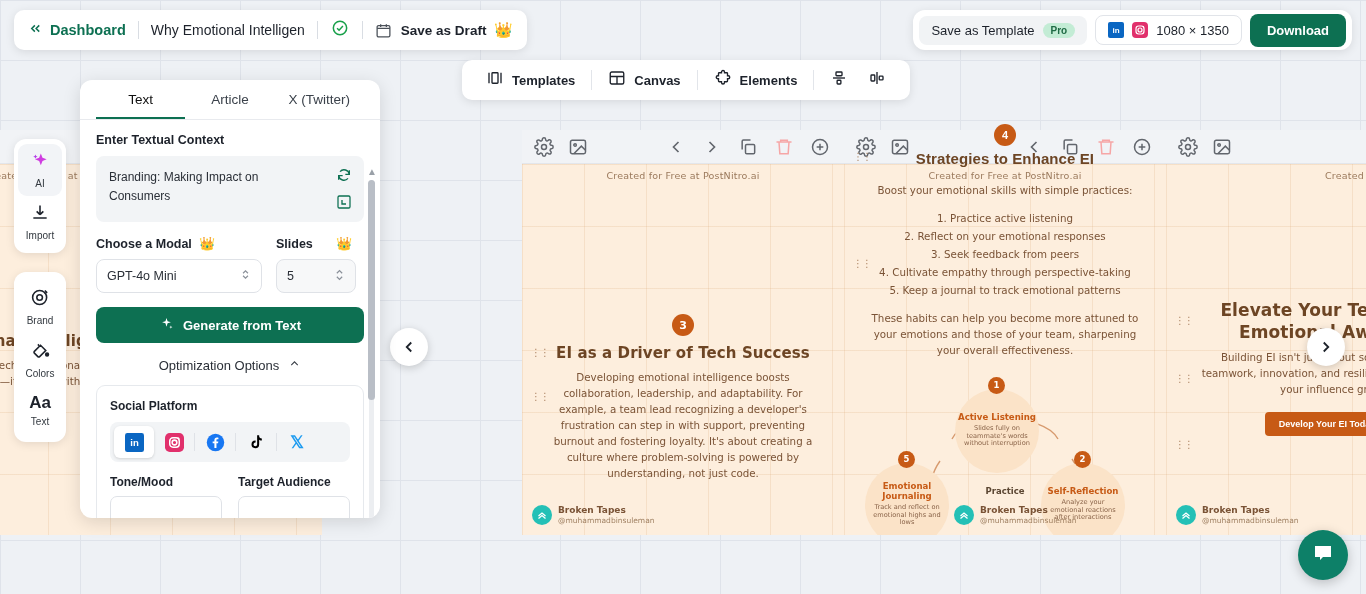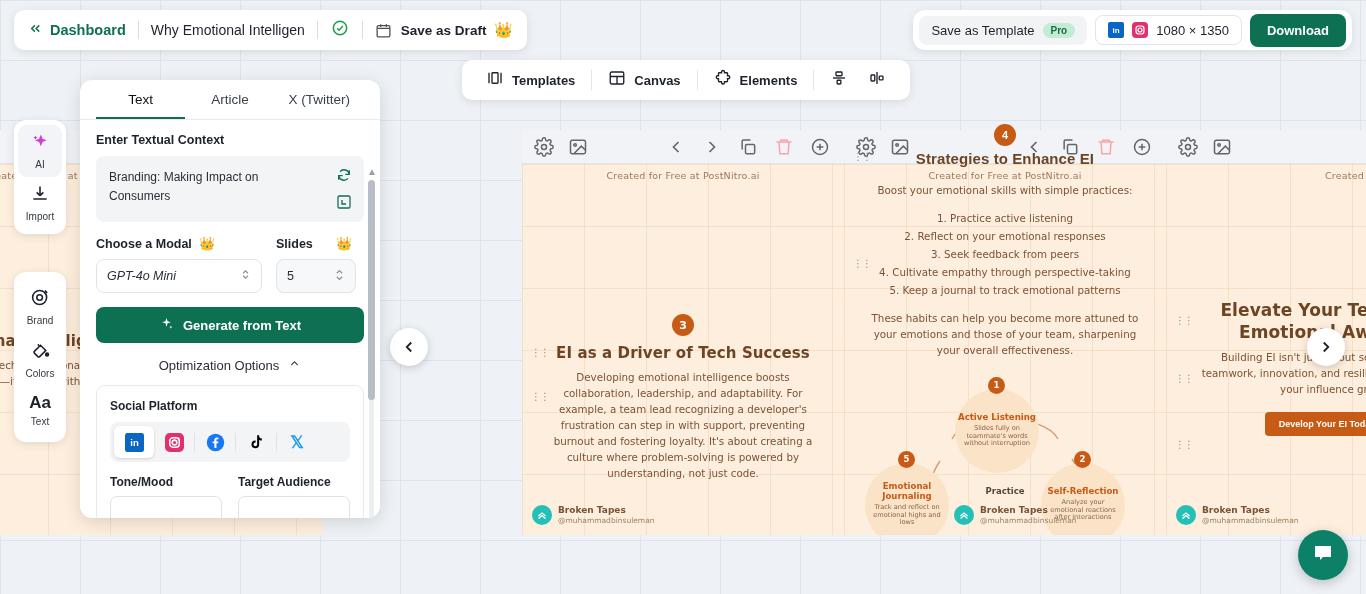--- a/index.html
+++ b/index.html
@@ -170,21 +170,21 @@
   .ct-label { font-size: 13px; color: #1d222b; font-weight: 600; }
   .ct-div { width: 1px; height: 20px; background: #e2e5ea; margin: 0 6px; }
 
   
   #left-rail-top, #left-rail-bottom {
     position: absolute; left: 14px; width: 52px;
     background: #fff; border-radius: 12px;
     box-shadow: 0 2px 10px rgba(0,0,0,.10); z-index: 70;
     display: flex; flex-direction: column; align-items: center;
   }
-  #left-rail-top { top: 120px; padding: 5px; justify-content: flex-end; }
+  #left-rail-top { top: 139px; padding: 5px; justify-content: flex-end; }
   #left-rail-bottom { top: 272px; padding: 8px 5px; }
   .rail-item {
     width: 44px; padding: 7px 0; border-radius: 9px;
     display: flex; flex-direction: column; align-items: center; gap: 3px; cursor: pointer;
   }
   .rail-item.active { background: #f2f4f7; }
   .rail-label { font-size: 10px; color: #32383f; }
 
   
   #left-panel {
@@ -209,21 +209,21 @@
   .ctx-ico { position: absolute; right: 12px; cursor: pointer; }
 
   .row2 { display: flex; gap: 14px; margin-top: 14px; align-items: flex-end; }
   .crown { font-size: 13px; }
   .sel-row { display: flex; gap: 14px; margin-top: 8px; }
   .sel-box {
     border: 1px solid #dfe2e7; border-radius: 8px; height: 34px;
     display: flex; align-items: center; padding: 0 10px; font-size: 12.5px;
     color: #2a2f37; cursor: pointer; background: #fff;
   }
-  .sel-model { width: 166px; justify-content: space-between; font-style: italic; }
+  .sel-model { width: 166px; justify-content: space-between; }
   .sel-slides { width: 80px; justify-content: space-between; }
 
   .gen-btn {
     width: 100%; margin-top: 14px; background: #0d7052; color: #fff;
     border: none; border-radius: 8px; height: 36px;
     display: flex; align-items: center; justify-content: center; gap: 9px;
     font-size: 13px; font-weight: 700; cursor: pointer;
   }
   .opt-row {
     display: flex; align-items: center; justify-content: center; gap: 9px;

